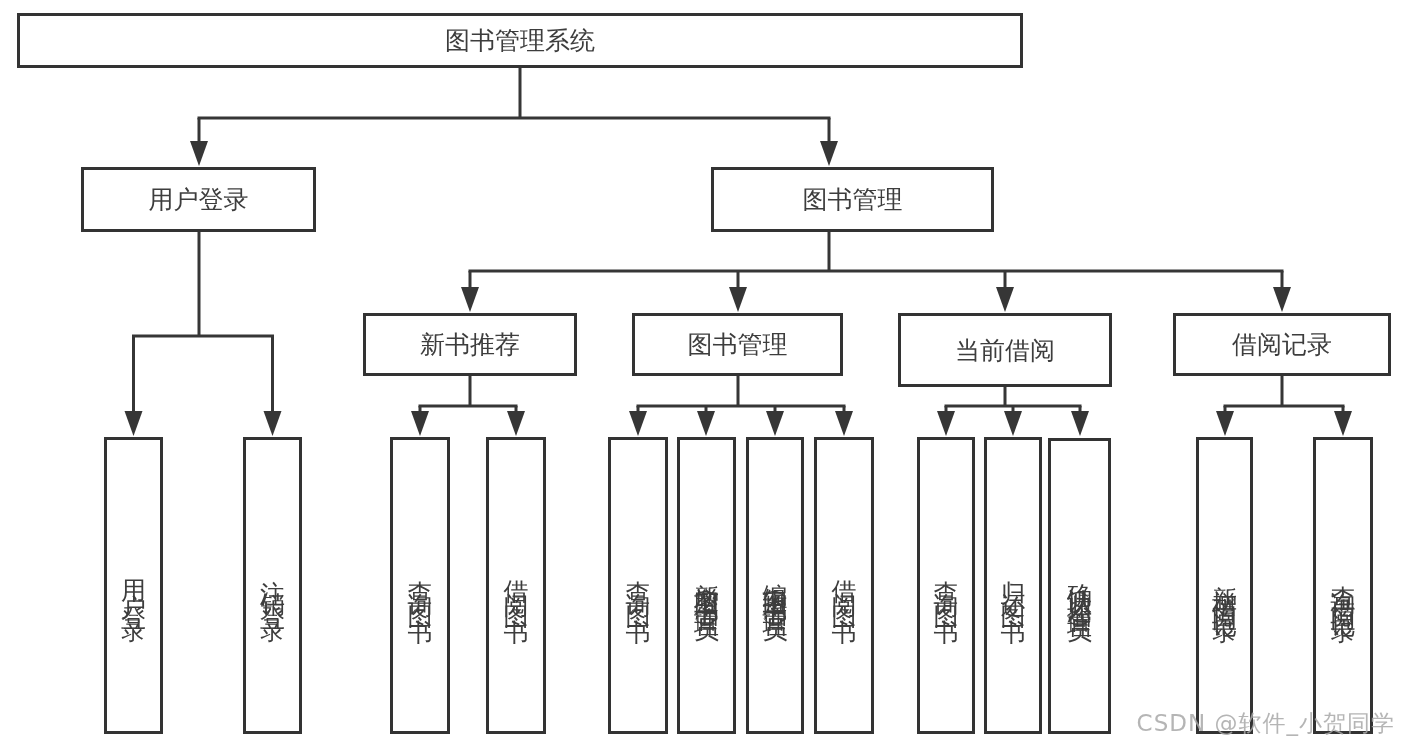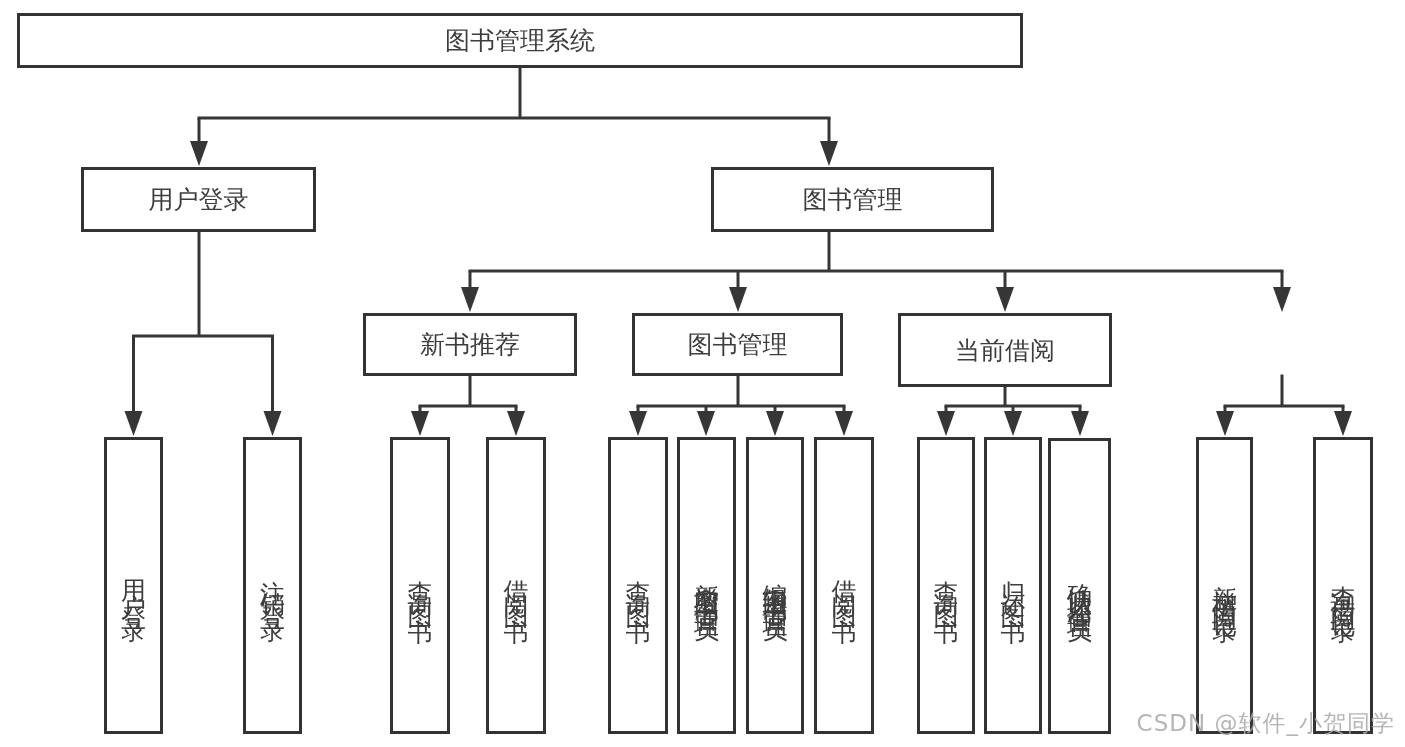--- a/index.html
+++ b/index.html
@@ -128,20 +128,23 @@
 
   <div class="box" style="left:363px;top:313px;width:214px;height:63px">
     <span>新书推荐</span>
   </div>
   <div class="box" style="left:632px;top:313px;width:211px;height:63px">
     <span>图书管理</span>
   </div>
   <div class="box" style="left:898px;top:313px;width:214px;height:74px">
     <span>当前借阅</span>
   </div>
+  <div class="box" style="left:1173px;top:313px;width:218px;height:63px">
+    <span>借阅记录</span>
+  </div>
 
   <div class="box" style="left:104px;top:437px;width:59px;height:297px">
     <span class="vtext sp4">用户登录</span>
   </div>
   <div class="box" style="left:243px;top:437px;width:59px;height:297px">
     <span class="vtext sp4">注销登录</span>
   </div>
 
   <div class="box" style="left:390px;top:437px;width:60px;height:297px">
     <span class="vtext sp4">查询图书</span>

